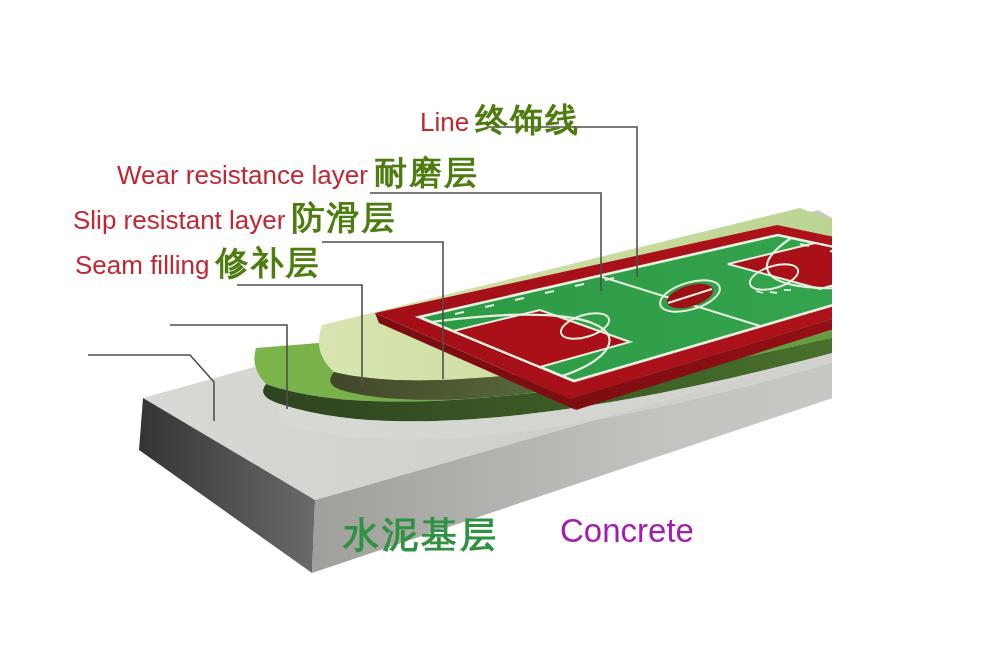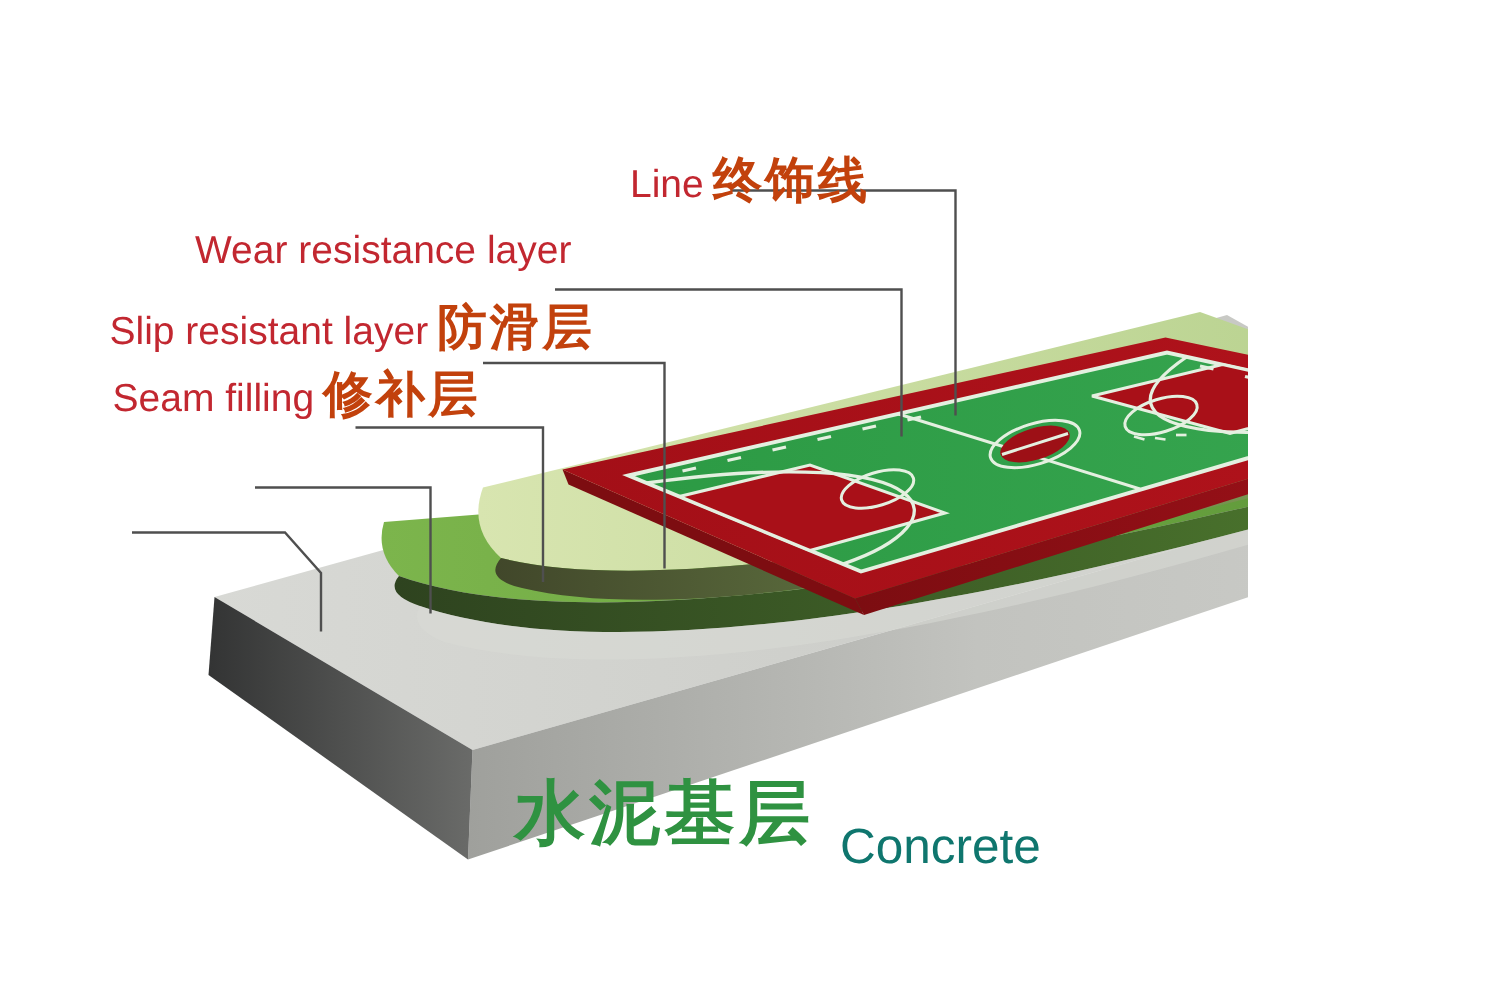--- a/index.html
+++ b/index.html
@@ -5,27 +5,27 @@
   html,body{margin:0;padding:0;background:#fff;}
   .stage{
     position:relative;width:832px;height:665px;background:#ffffff;
     overflow:hidden;font-family:"Liberation Sans", sans-serif;
   }
   .scene-svg{position:absolute;left:0;top:0;width:1000px;height:665px;}
   .label-row{
     position:absolute;white-space:nowrap;display:flex;align-items:baseline;gap:6px;
   }
   .label-row .en{font-size:26px;color:#c22730;font-weight:400;}
-  .label-row .zh{font-size:33px;color:#c2410c;font-weight:700;letter-spacing:2px;}
+  .label-row .zh{font-size:33px;color:#4d7c0f;font-weight:700;letter-spacing:2px;}
   .base-zh{
-    position:absolute;font-size:47px;color:#2f9241;font-weight:700;
+    position:absolute;font-size:36px;color:#2f9241;font-weight:700;
     letter-spacing:3px;white-space:nowrap;
   }
   .base-en{
-    position:absolute;font-size:33px;color:#0f766e;font-weight:400;white-space:nowrap;margin-top:33px;
+    position:absolute;font-size:33px;color:#a21caf;font-weight:400;white-space:nowrap;
   }
 </style>
 </head>
 <body>
 
 <div class="stage">
 
   <svg class="scene-svg" viewBox="0 0 1000 665">
     <defs>
       <linearGradient id="gConcTop" x1="0" y1="0" x2="1" y2="0">
@@ -137,22 +137,23 @@
       <polyline points="237,285 362,285 362,388"></polyline>
       <polyline points="170,325 287,325 287,409"></polyline>
       <polyline points="88,355 190,355 214,382 214,421"></polyline>
     </g>
   </svg>
 
   <div class="label-row" style="left:420px;top:98px">
     <span class="en">Line</span>
     <span class="zh">终饰线</span>
   </div>
-  <div class="label-row" style="left:130px;top:151px">
+  <div class="label-row" style="left:117px;top:151px">
     <span class="en">Wear resistance layer</span>
+    <span class="zh">耐磨层</span>
   </div>
   <div class="label-row" style="left:73px;top:196px">
     <span class="en">Slip resistant layer</span>
     <span class="zh">防滑层</span>
   </div>
   <div class="label-row" style="left:75px;top:241px">
     <span class="en">Seam filling</span>
     <span class="zh">修补层</span>
   </div>
 

